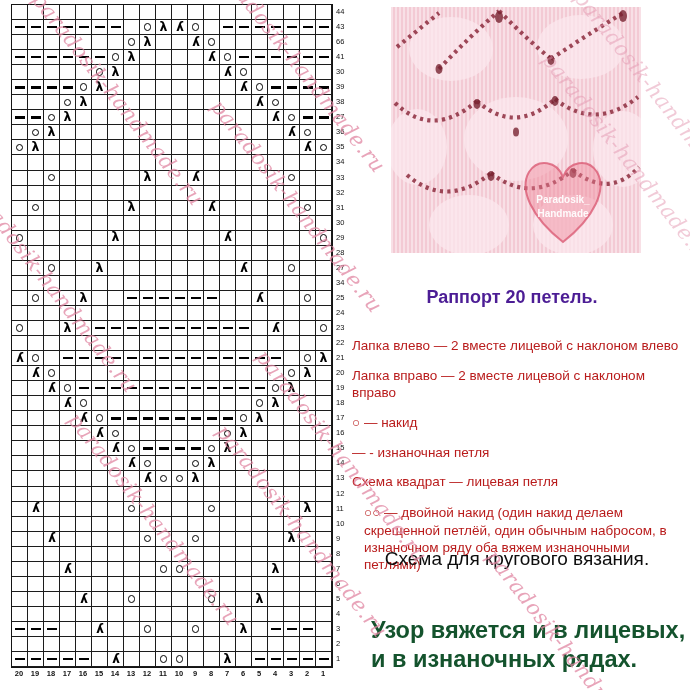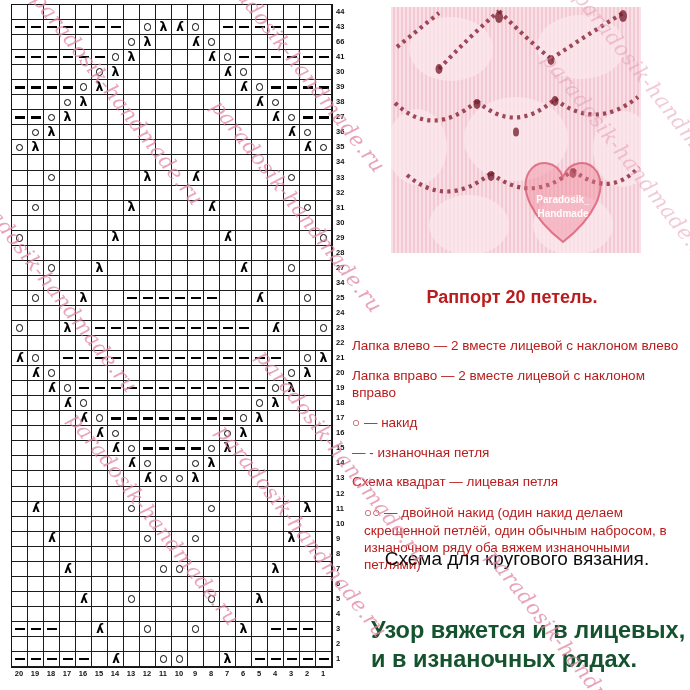--- a/index.html
+++ b/index.html
@@ -13,29 +13,29 @@
   .cell{display:flex;align-items:center;justify-content:center;
         border-right:1.1px solid #1c1c1c;border-bottom:1.1px solid #1c1c1c;
         box-sizing:border-box;}
   .dash{width:10px;height:2.6px;background:#000;display:block;}
   .ring{width:7.6px;height:7.6px;border:1.7px solid #000;border-radius:50%;display:block;box-sizing:border-box;}
   .lam{font-family:"DejaVu Sans",sans-serif;font-weight:bold;font-size:12.5px;line-height:1;display:block;}
   .flip{transform:scaleX(-1);}
 
   .rownums{position:absolute;left:336px;top:4px;z-index:3;}
   .rownums div{height:15.06px;display:flex;align-items:center;
-        font-size:7.5px;font-weight:bold;color:#111;}
+        font-size:7.5px;font-weight:normal;color:#111;}
   .colnums{position:absolute;left:11px;top:669px;display:grid;
         grid-template-columns:repeat(20,16px);z-index:3;}
   .colnums div{text-align:center;font-size:7.5px;font-weight:bold;color:#111;}
 
   
   .photo{position:absolute;left:391px;top:7px;z-index:2;}
   .rapport{position:absolute;left:352px;top:287px;width:320px;text-align:center;
-        font-size:18px;font-weight:bold;color:#b91c1c;z-index:3;}
+        font-size:18px;font-weight:bold;color:#4c1d95;z-index:3;}
   .legend{position:absolute;left:352px;top:338px;width:336px;z-index:3;color:#b91c1c;}
   .legend .li{font-size:13.5px;line-height:1.25;margin-bottom:13px;}
   .legend .li.block{line-height:1.28;margin-bottom:0;margin-left:12px;}
   .scheme-title{position:absolute;left:352px;top:548px;width:330px;text-align:center;
         font-size:19px;font-weight:normal;color:#0d0d0d;z-index:3;}
   .big-note{position:absolute;left:371px;top:616px;font-size:23.5px;font-weight:bold;
         line-height:1.23;color:#14532d;z-index:3;}
 
   
   .wm{position:absolute;font-family:"DejaVu Serif",serif;font-style:italic;

